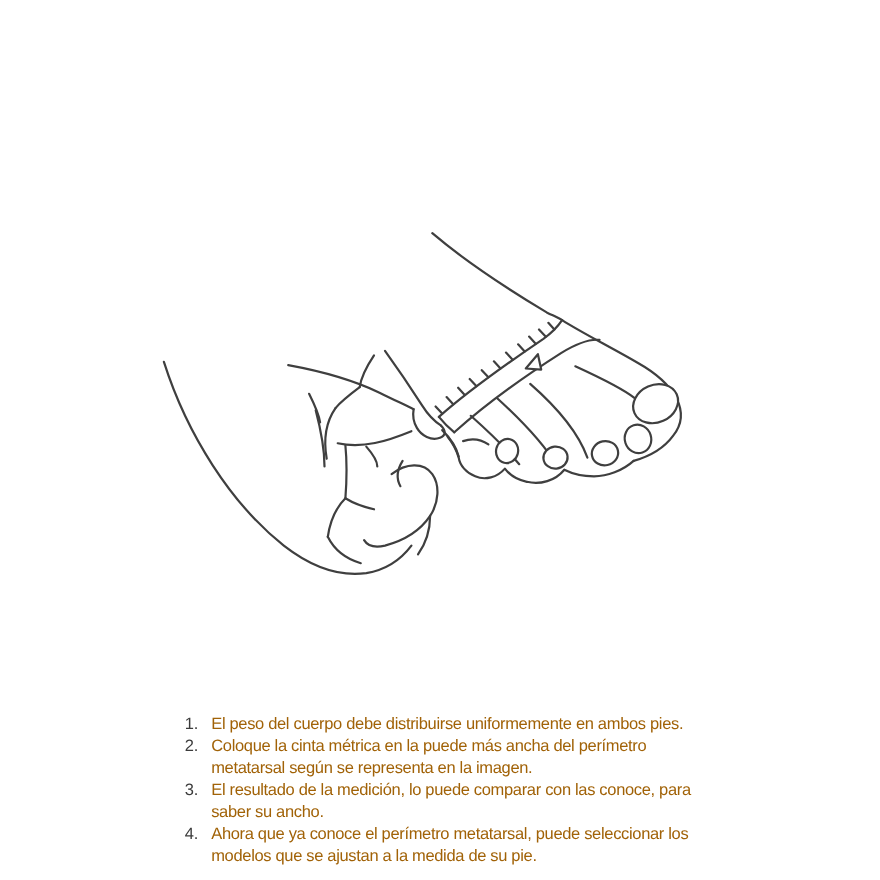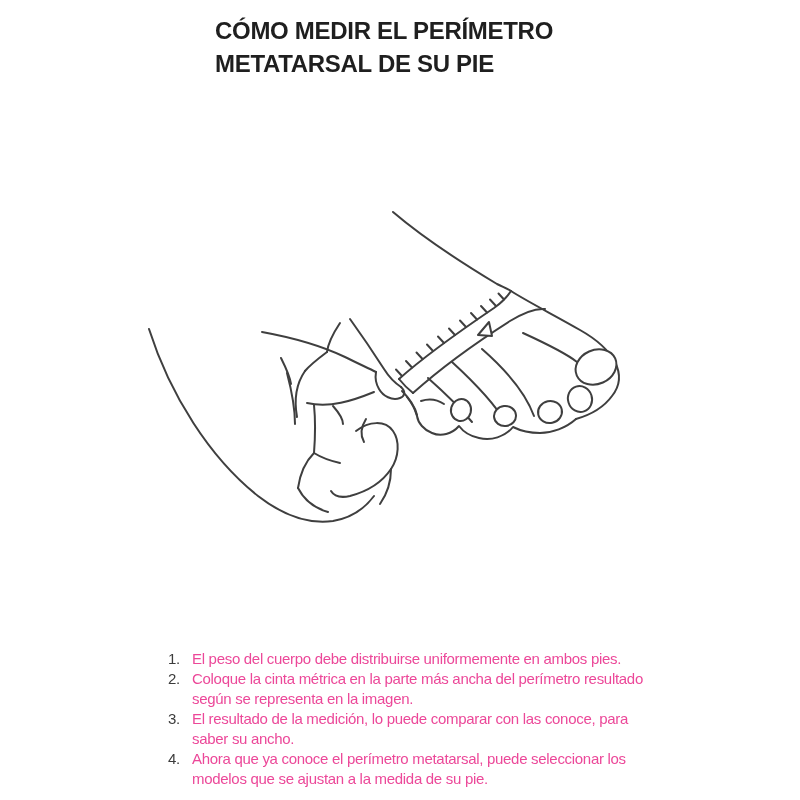--- a/index.html
+++ b/index.html
@@ -42,42 +42,41 @@
     left: 168px;
     top: 649px;
     width: 478px;
     margin: 0;
     padding: 0;
     list-style: none;
     counter-reset: step;
     font-size: 15px;
     line-height: 20px;
     letter-spacing: -0.3px;
-    color: #ec4899;
+    color: #a16207;
   }
   .instruction-list li {
     counter-increment: step;
     position: relative;
     padding-left: 24px;
     margin: 0;
   }
   .instruction-list li::before {
     content: counter(step) ".";
     position: absolute;
     left: 0;
     top: 0;
     color: #3c3c3c;
   }
 </style>
 </head>
 <body>
 
 <div class="page">
 
-  <h1 class="page-title">CÓMO MEDIR EL PERÍMETRO METATARSAL DE SU PIE</h1>
 
   <figure class="illustration">
     <svg width="800" height="800" viewBox="0 0 800 800" xmlns="http://www.w3.org/2000/svg">
       <g fill="none" stroke-width="2" stroke-linecap="round" stroke-linejoin="round" stroke="#3f3f3f">
 
         <g>
           <path d="M393 212 C420 235 462 263 497 284 C503 287 508 289 511 291"></path>
         </g>
 
         <g>
@@ -136,18 +135,18 @@
           <path d="M356 431 C369 421 385 420 393 431 C400 441 399 457 391 469 C381 484 365 492 350 496 C341 498 334 496 331 491"></path>
           <path d="M391 469 C391 482 387 494 380 504"></path>
         </g>
 
       </g>
     </svg>
   </figure>
 
   <ol class="instruction-list">
     <li>El peso del cuerpo debe distribuirse uniformemente en ambos pies.</li>
-    <li>Coloque la cinta métrica en la parte más ancha del perímetro resultado según se representa en la imagen.</li>
+    <li>Coloque la cinta métrica en la puede más ancha del perímetro metatarsal según se representa en la imagen.</li>
     <li>El resultado de la medición, lo puede comparar con las conoce, para saber su ancho.</li>
     <li>Ahora que ya conoce el perímetro metatarsal, puede seleccionar los modelos que se ajustan a la medida de su pie.</li>
   </ol>
 
 </div>
 
 </body></html>

